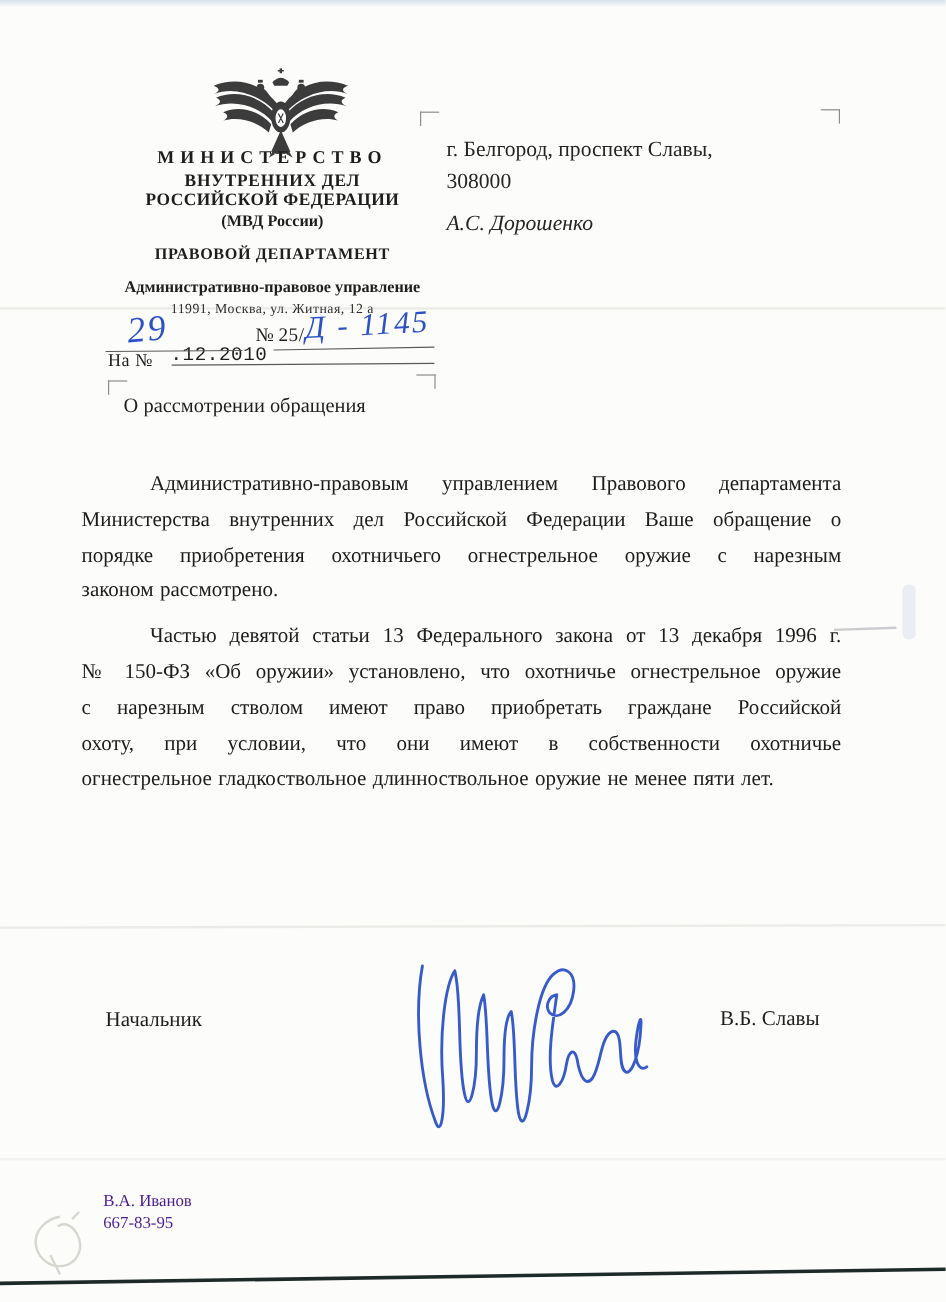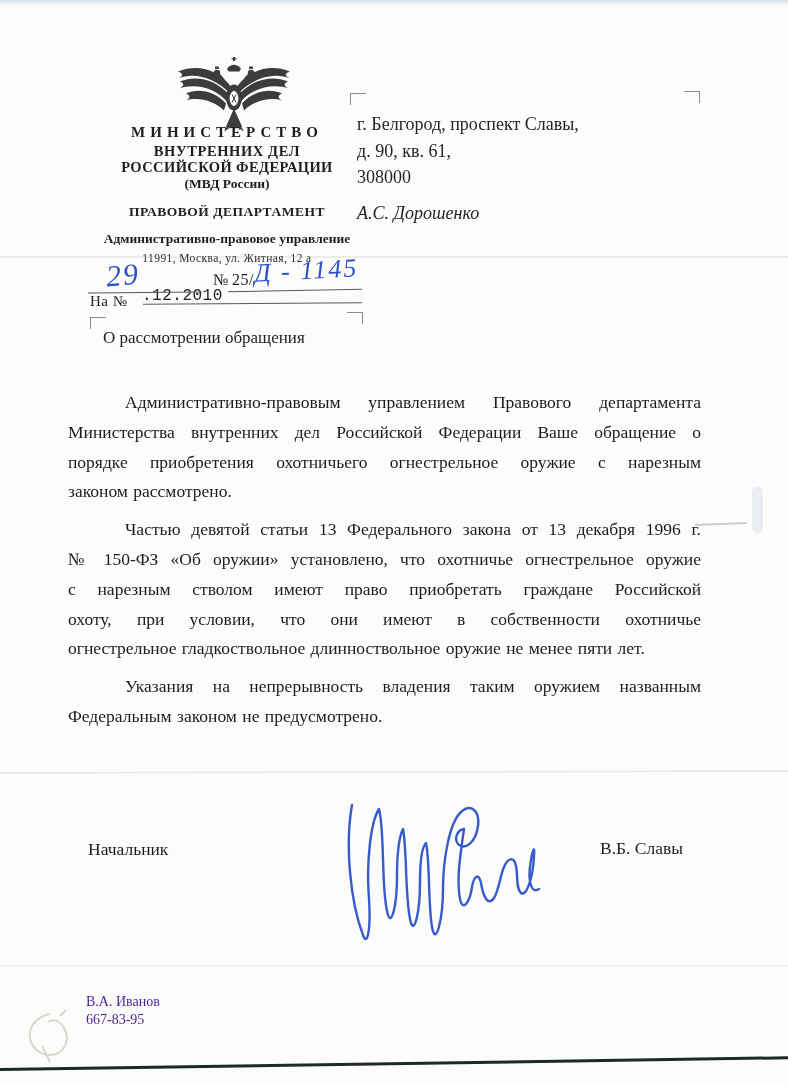--- a/index.html
+++ b/index.html
@@ -37,21 +37,21 @@
   .ul-c{left:143px;top:303px;width:219px;transform:rotate(-.4deg);}
   
   .cm{width:15px;height:11px;}
   .cm-l{border-left:1.6px solid #8d8d8b;border-top:1.6px solid #8d8d8b;}
   .cm-r{border-right:1.6px solid #8d8d8b;border-top:1.6px solid #8d8d8b;}
   .cm-addr-l{left:350px;top:93px;}
   .cm-addr-r{left:684px;top:91px;}
   .cm-subj-l{left:90px;top:317px;}
   .cm-subj-r{left:347px;top:312px;}
   
-  .recipient{left:357px;top:111px;font-size:18px;line-height:26.5px;color:#252525;}
+  .recipient{left:372px;top:111px;font-size:18px;line-height:26.5px;color:#252525;}
   .recipient .name{margin-top:9px;font-style:italic;}
   
   .subject{left:103px;top:328px;font-size:17px;}
   
   .body-text{left:68px;top:388px;width:633px;font-size:17.5px;color:#1c1c1c;}
   .para{margin:0 0 8px 0;}
   .bline{display:block;height:29.8px;line-height:29.8px;text-align:justify;
          text-align-last:justify;word-spacing:1px;white-space:normal;}
   .bline.first{padding-left:57px;}
   .bline.last{text-align-last:left;}
@@ -132,44 +132,39 @@
 <div class="abs na-label">На №</div>
 <div class="abs uline ul-c"></div>
 
 <div class="abs cm cm-l cm-addr-l"></div>
 <div class="abs cm cm-r cm-addr-r"></div>
 <div class="abs cm cm-l cm-subj-l"></div>
 <div class="abs cm cm-r cm-subj-r"></div>
 
 <div class="abs recipient">
   <div>г. Белгород, проспект Славы,</div>
-  <div>д. 90, кв. 61,</div>
   <div>308000</div>
   <div class="name">А.С. Дорошенко</div>
 </div>
 
 <div class="abs subject">О рассмотрении обращения</div>
 
 <div class="abs body-text">
   <div class="para">
     <span class="bline first">Административно-правовым  управлением  Правового  департамента</span>
     <span class="bline">Министерства внутренних дел Российской Федерации Ваше обращение о</span>
     <span class="bline">порядке приобретения охотничьего огнестрельное оружие с нарезным</span>
     <span class="bline last">законом рассмотрено.</span>
   </div>
   <div class="para">
     <span class="bline first">Частью девятой статьи 13 Федерального закона от 13 декабря 1996 г.</span>
     <span class="bline">№ 150-ФЗ «Об оружии» установлено, что охотничье огнестрельное оружие</span>
     <span class="bline">с нарезным стволом имеют право приобретать граждане Российской</span>
     <span class="bline">охоту, при условии, что они имеют в собственности охотничье</span>
     <span class="bline last">огнестрельное гладкоствольное длинноствольное оружие не менее пяти лет.</span>
-  </div>
-  <div class="para">
-    <span class="bline first">Указания на непрерывность владения таким оружием названным</span>
-    <span class="bline last">Федеральным законом не предусмотрено.</span>
   </div>
 </div>
 
 <div class="abs sign-title">Начальник</div>
 <div class="abs sign-name">В.Б. Славы</div>
 <svg class="abs signature" viewBox="0 0 208 162">
   <path fill="none" stroke="#2d52c8" stroke-width="2.4" stroke-linecap="round" stroke-linejoin="round" opacity="0.95" d="M16,6
        C9,45 14,102 27,136
        C31,148 35,132 33,100
        C30,62 35,22 43,10

